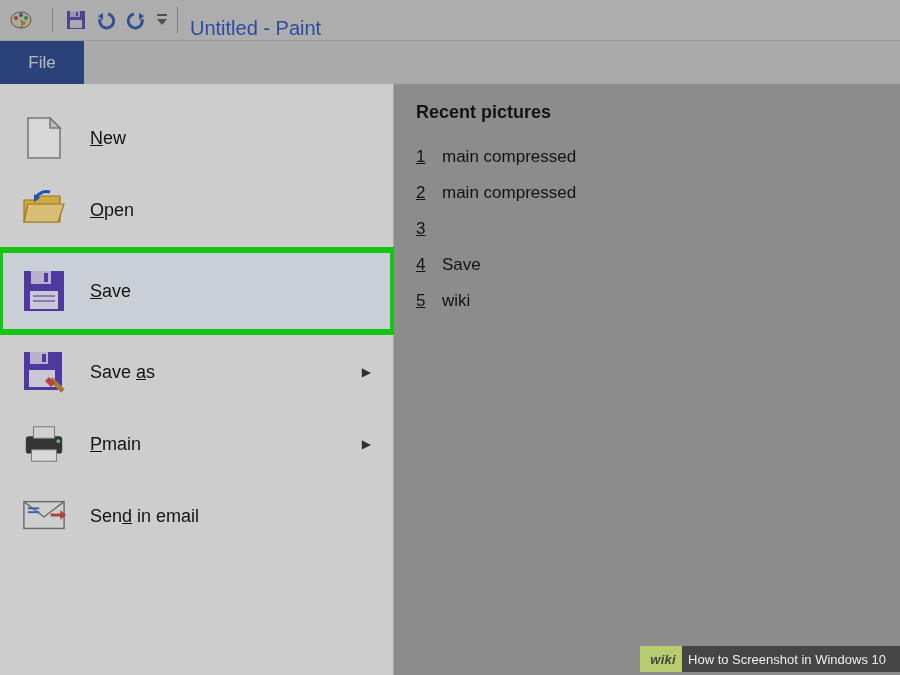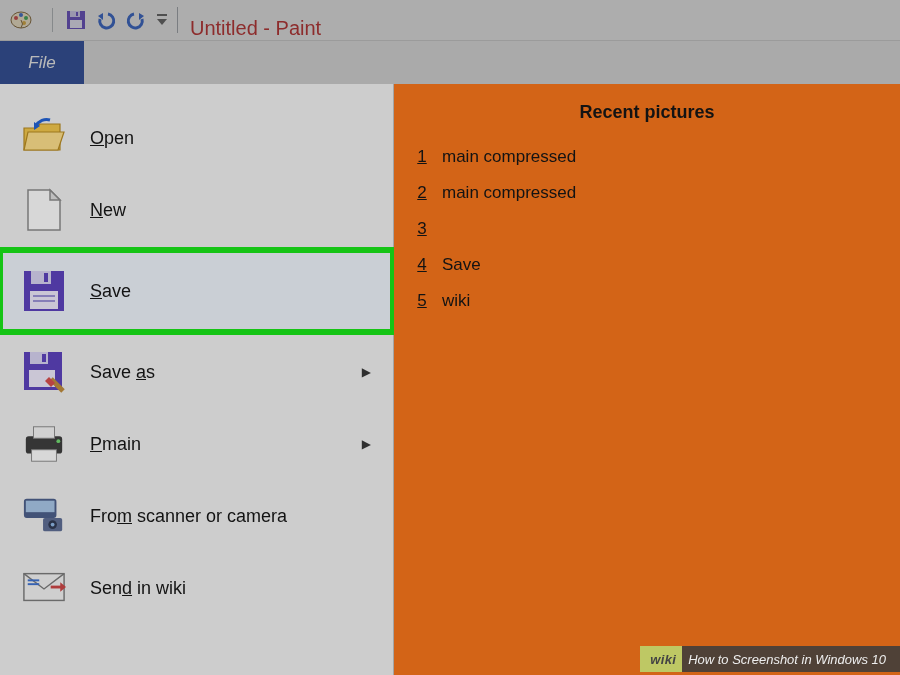--- a/index.html
+++ b/index.html
@@ -37,36 +37,35 @@
     gap: 4px;
     font-size: 20px;
     color: #222;
   }
   .title-sep {
     width: 1px;
     height: 26px;
     background: #9aa0a6;
     margin: 0 8px 0 2px;
   }
-  .doc-title { font-size: 20px; color: #b91c1c; margin-top: 16px; }
+  .doc-title { font-size: 20px; color: #1d4ed8; margin-top: 16px; }
   .qat-btn {
     width: 26px; height: 26px;
     display: flex; align-items: center; justify-content: center;
     border-radius: 2px;
   }
   svg { display: block; }
 
   
   .ribbon-tabs {
     height: 44px;
     background: #e8e8e8;
     display: flex;
     align-items: stretch;
     border-top: 1px solid #cfcfcf;
-    font-style: italic;
   }
   .ribbon-tab-file {
     width: 84px;
     background: #1a3e99;
     color: #fff;
     display: flex;
     align-items: center;
     justify-content: center;
     font-size: 17px;
   }
@@ -85,22 +84,21 @@
   .file-left {
     width: 394px;
     background: #f2f2f2;
     border-right: 1px solid #c0c0c0;
     padding-top: 18px;
     position: relative;
   }
   .file-right {
     flex: 1;
     padding: 18px 22px;
-    background: #f97316;
-    text-align: center;
+    background: #a3a3a3;
   }
 
   .menu-item {
     display: flex;
     align-items: center;
     height: 72px;
     padding-left: 22px;
     gap: 24px;
     color: #111;
     font-size: 18px;
@@ -161,21 +159,21 @@
     display: flex; align-items: center;
     font-style: italic;
     font-weight: 600;
     letter-spacing: .3px;
   }
   .caption-right {
     background: rgba(60,60,60,0.88);
     color: #eee;
     padding: 0 14px 0 6px;
     height: 100%;
-    display: flex; align-items: center; font-style: italic;
+    display: flex; align-items: center;
   }
 </style>
 </head>
 <body>
 
 <div class="root">
 
   <div class="title-bar dim-local">
     <div class="qat-btn">
       <svg width="24" height="24" viewBox="0 0 24 24">
@@ -224,38 +222,38 @@
       <span>File</span>
     </div>
   </div>
 
   <div class="file-panel">
 
     <div class="file-left dim-local">
 
       <div class="menu-item">
         <span class="menu-icon">
+          <svg width="36" height="44" viewBox="0 0 36 44">
+            <path d="M2 2 H24 L34 12 V42 H2 Z" fill="#fefefe" stroke="#8a8a8a" stroke-width="1.5"></path>
+            <path d="M24 2 V12 H34 Z" fill="#e0e0e0" stroke="#8a8a8a" stroke-width="1.5"></path>
+          </svg>
+        </span>
+        <span class="menu-label"><span class="mn">N</span><span>ew</span></span>
+      </div>
+
+      <div class="menu-item">
+        <span class="menu-icon">
           <svg width="44" height="40" viewBox="0 0 44 40">
             <path d="M2 10 H14 L18 6 H38 V32 H2 Z" fill="#f3c648" stroke="#b88a1e" stroke-width="1.2"></path>
             <path d="M6 14 H42 L36 32 H2 Z" fill="#ffe08a" stroke="#b88a1e" stroke-width="1.2"></path>
             <path d="M28 2 A12 12 0 0 0 14 8" fill="none" stroke="#1d5fd6" stroke-width="3"></path>
             <path d="M12 4 L18 8 L12 12 Z" fill="#1d5fd6"></path>
           </svg>
         </span>
         <span class="menu-label"><span class="mn">O</span><span>pen</span></span>
-      </div>
-
-      <div class="menu-item">
-        <span class="menu-icon">
-          <svg width="36" height="44" viewBox="0 0 36 44">
-            <path d="M2 2 H24 L34 12 V42 H2 Z" fill="#fefefe" stroke="#8a8a8a" stroke-width="1.5"></path>
-            <path d="M24 2 V12 H34 Z" fill="#e0e0e0" stroke="#8a8a8a" stroke-width="1.5"></path>
-          </svg>
-        </span>
-        <span class="menu-label"><span class="mn">N</span><span>ew</span></span>
       </div>
 
       <div class="menu-item highlighted">
         <span class="menu-icon">
           <svg width="42" height="42" viewBox="0 0 42 42">
             <rect x="1" y="1" width="40" height="40" fill="#5a3fbd"></rect>
             <rect x="8" y="1" width="20" height="13" fill="#d8d3f2"></rect>
             <rect x="21" y="3" width="4" height="9" fill="#5a3fbd"></rect>
             <rect x="7" y="21" width="28" height="18" fill="#efeafc"></rect>
             <rect x="10" y="25" width="22" height="2" fill="#9c92d8"></rect>
@@ -286,45 +284,33 @@
             <rect x="4" y="12" width="38" height="18" rx="3" fill="#3a3a3a"></rect>
             <rect x="12" y="2" width="22" height="12" fill="#f7f7f7" stroke="#888"></rect>
             <rect x="10" y="26" width="26" height="12" fill="#fff" stroke="#888"></rect>
             <circle cx="38" cy="17" r="2" fill="#6fdc6f"></circle>
           </svg>
         </span>
         <span class="menu-label"><span class="mn">P</span><span>main</span></span>
         <span class="submenu-arrow">▶</span>
       </div>
 
-      <div class="menu-item">
-        <span class="menu-icon">
-          <svg width="46" height="40" viewBox="0 0 46 40">
-            <rect x="2" y="2" width="34" height="20" rx="3" fill="#4a5d8a"></rect>
-            <rect x="4" y="4" width="30" height="12" fill="#a8c7e8"></rect>
-            <rect x="22" y="22" width="20" height="14" rx="2" fill="#5c6c94"></rect>
-            <circle cx="32" cy="29" r="4.5" fill="#2b3550"></circle>
-            <circle cx="32" cy="29" r="2" fill="#8fb8e8"></circle>
-          </svg>
-        </span>
-        <span class="menu-label"><span>Fro</span><span class="mn">m</span><span> scanner or camera</span></span>
-      </div>
 
       <div class="menu-item">
         <span class="menu-icon">
           <svg width="46" height="34" viewBox="0 0 46 34">
             <rect x="2" y="2" width="42" height="28" fill="#f5f5f5" stroke="#7a7a7a" stroke-width="1.5"></rect>
             <path d="M2 2 L23 18 L44 2" fill="none" stroke="#7a7a7a" stroke-width="1.5"></path>
             <rect x="6" y="8" width="12" height="2" fill="#3a6fd1"></rect>
             <rect x="6" y="12" width="12" height="2" fill="#3a6fd1"></rect>
             <path d="M30 16 L44 16" stroke="#c44" stroke-width="3"></path>
             <path d="M40 11 L46 16 L40 21 Z" fill="#c44"></path>
           </svg>
         </span>
-        <span class="menu-label"><span>Sen</span><span class="mn">d</span><span> in wiki</span></span>
+        <span class="menu-label"><span>Sen</span><span class="mn">d</span><span> in email</span></span>
       </div>
 
     </div>
 
     <div class="file-right dim-local">
       <div class="recent-header">Recent pictures</div>
 
       <div class="recent-row">
         <span class="recent-num">1</span>
         <span>main compressed</span>

